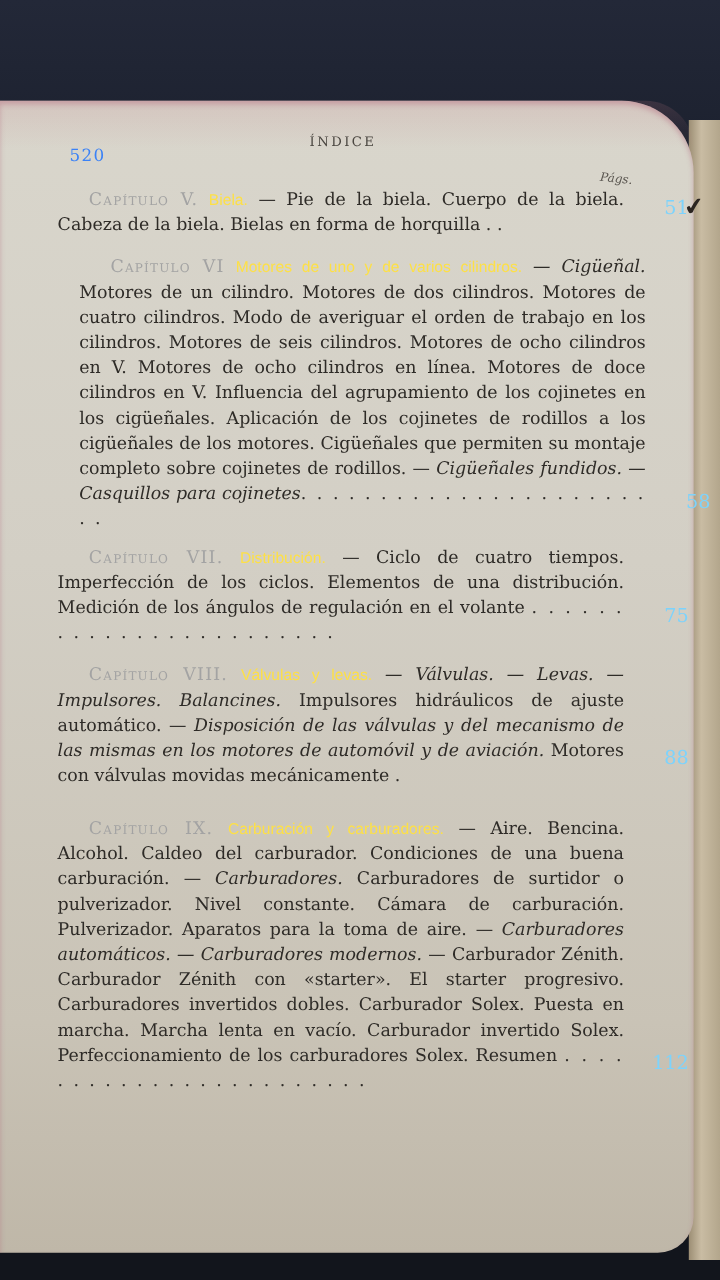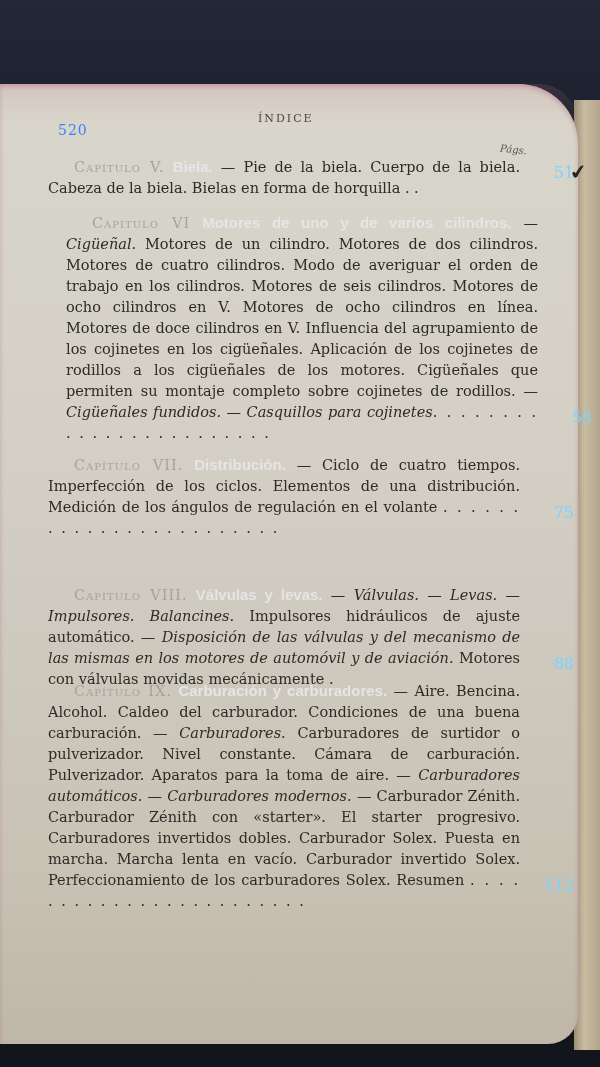--- a/index.html
+++ b/index.html
@@ -30,21 +30,21 @@
   .tick { position:absolute; left:570px; top:160px; font-size:20px; color:#2a2420; transform:rotate(-8deg); }
   .header-num { position:absolute; left:58px; top:122px; font-size:14px; color:#3b82f6; letter-spacing:1px; }
   .header-title { position:absolute; left:258px; top:112px; font-size:11px; color:#4a4640; letter-spacing:2px; }
   .pags { position:absolute; left:500px; top:144px; font-size:10px; color:#5a5650; font-style:italic; transform:rotate(6deg); }
   .entry {
     position:absolute; left:48px; width:472px;
     font-size:14.5px; line-height:21px; color:#2e2b27;
     text-align:justify;
   }
   .entry .cap { font-variant:small-caps; color:#a3a3a3; letter-spacing:1px; }
-  .entry b { font-family:"Liberation Sans", sans-serif; font-weight:bold; color:#e5e5e5; font-size:15px; }
+  .entry b { font-family:"Liberation Sans", sans-serif; font-weight:normal; color:#fde047; font-size:13px; }
   .entry i { font-style:italic; }
   .entry .first { text-indent:26px; }
   .pg { position:absolute; right:-54px; bottom:16px; font-size:16px; color:#7dd3fc; }
   .dots { letter-spacing:2px; }
 </style>
 </head>
 <body>
 
 <div class="bg-top"></div>
 <div class="bg-bottom"></div>
@@ -81,21 +81,21 @@
 <div class="entry" style="top:454px;">
   <div class="first">
     <span class="cap">Capítulo VII.</span>
     <b>Distribución.</b>
     <span>— Ciclo de cuatro tiempos. Imperfección de los ciclos. Elementos de una distribución. Medición de los ángulos de regulación en el volante</span>
     <span class="dots">. . . . . . . . . . . . . . . . . . . . . . . .</span>
   </div>
   <span class="pg">75</span>
 </div>
 
-<div class="entry" style="top:552px;margin-top:32px;">
+<div class="entry" style="top:552px;">
   <div class="first">
     <span class="cap">Capítulo VIII.</span>
     <b>Válvulas y levas.</b>
     <i>— Válvulas. — Levas. — Impulsores. Balancines.</i>
     <span>Impulsores hidráulicos de ajuste automático. —</span>
     <i>Disposición de las válvulas y del mecanismo de las mismas en los motores de automóvil y de aviación.</i>
     <span>Motores con válvulas movidas mecánicamente .</span>
   </div>
   <span class="pg">88</span>
 </div>

